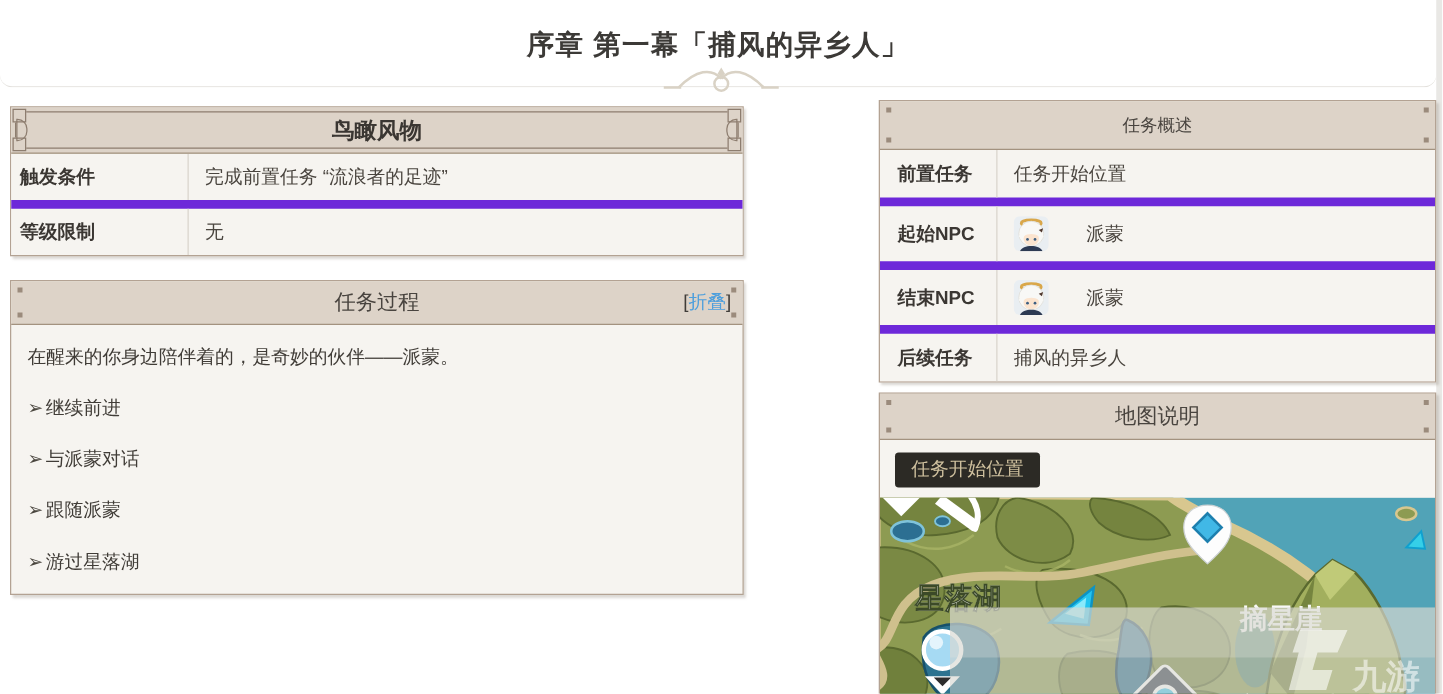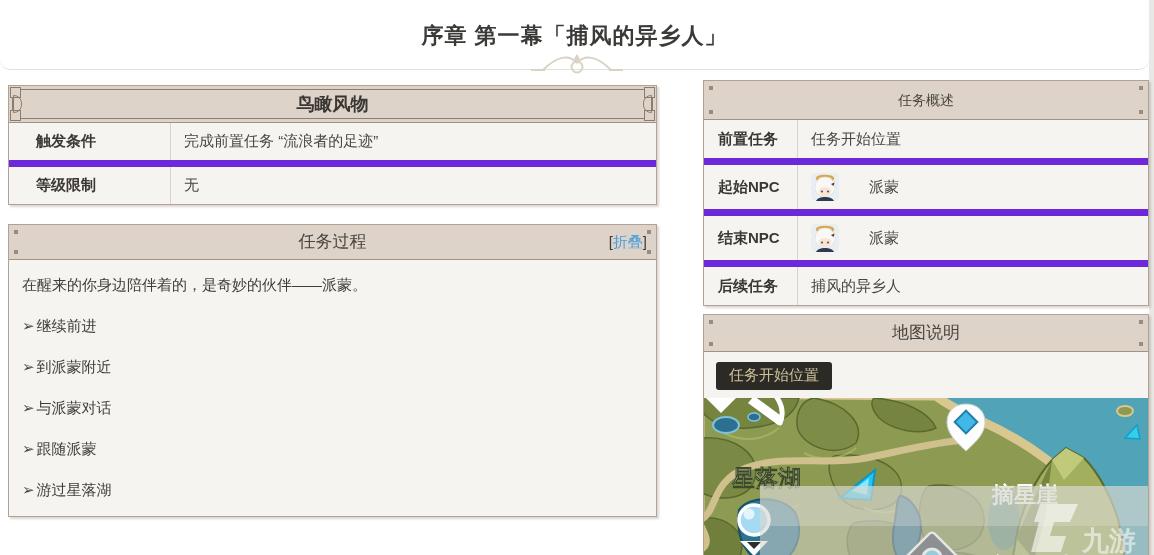--- a/index.html
+++ b/index.html
@@ -6,21 +6,21 @@
   #app{position:relative;width:1154px;height:555px;background:#ffffff;overflow:hidden;
        font-family:"Liberation Sans","DejaVu Sans",sans-serif;-webkit-font-smoothing:antialiased;}
 
   
   .page-header{position:absolute;left:0;top:0;width:1149px;height:69px;border-bottom:1px solid #e3e1dd;text-align:center;border-radius:10px;}
   .page-title{margin:0;padding-top:21px;font-size:22px;font-weight:bold;color:#3c3a37;letter-spacing:1px;}
   .ornament{position:absolute;left:50%;top:50px;transform:translateX(-50%);pointer-events:none;}
   .right-strip{position:absolute;right:0;top:0;width:5px;height:555px;background:#e9e8e5;}
 
   
-  .col-left{position:absolute;left:8px;top:85px;width:649px;}
+  .col-left{position:absolute;left:8px;top:85px;width:587px;}
   .col-right{position:absolute;left:703px;top:80px;width:446px;}
 
   
   .panel{background:#f6f4f0;border:1px solid #b3a293;box-shadow:2px 2px 2px rgba(150,140,128,0.35);}
   .panel-header{position:relative;background:#ddd3c8;border-bottom:1px solid #a3927f;text-align:center;}
   .panel-header .title{color:#45413c;}
   .corner-dot{position:absolute;width:4px;height:4px;background:#9b8b7c;}
   .cd-tl{left:5px;top:5px;} .cd-tr{right:5px;top:5px;} .cd-bl{left:5px;bottom:5px;} .cd-br{right:5px;bottom:5px;}
 
   
@@ -32,21 +32,21 @@
   .crn-br{right:-3px;bottom:-3px;border-left-width:2px;border-top-width:2px;}
   .ornate .medal{position:absolute;top:50%;transform:translateY(-50%);width:7px;height:16px;border:1px solid #8d7d6f;}
   .medal-l{left:0;border-left:none;border-radius:0 8px 8px 0;}
   .medal-r{right:0;border-right:none;border-radius:8px 0 0 8px;}
 
   
   .panel-a .panel-header{height:36px;line-height:36px;}
   .panel-a .title{font-size:18px;font-weight:bold;color:#3a3632;}
   .table .row{display:flex;align-items:stretch;min-height:37px;font-size:15px;background:#f6f4f0;}
   .table .row + .row{border-top:7px solid #6d28d9;}
-  .cell-label{flex:0 0 134px;padding-left:27px;display:flex;align-items:center;font-weight:bold;color:#3b3733;border-right:1px solid #d9d4cb;}
+  .cell-label{flex:0 0 134px;padding-left:7px;display:flex;align-items:center;font-weight:bold;color:#3b3733;border-right:1px solid #d9d4cb;}
   .cell-value{flex:1;padding-left:13px;display:flex;align-items:center;color:#4a453f;}
 
   
   .panel-b{margin-top:19px;}
   .panel-b .panel-header{height:34px;line-height:34px;}
   .panel-b .title{font-size:17px;font-weight:normal;color:#49443f;}
   .collapse-link{position:absolute;right:9px;top:0;font-size:15px;color:#3f3c38;cursor:pointer;}
   .collapse-link .lnk{color:#4e9fdc;}
   .panel-b .body{padding:0 13px 16px;font-size:15px;color:#403c37;}
   .panel-b .intro{margin:16px 0 0;}
@@ -120,21 +120,20 @@
     <div class="panel panel-b">
       <div class="panel-header">
         <span class="corner-dot cd-tl"></span><span class="corner-dot cd-tr"></span>
         <span class="corner-dot cd-bl"></span><span class="corner-dot cd-br"></span>
         <span class="title">任务过程</span>
         <span class="collapse-link"><span>[</span><span class="lnk">折叠</span><span>]</span></span>
       </div>
       <div class="body">
         <p class="intro">在醒来的你身边陪伴着的，是奇妙的伙伴——派蒙。</p>
         <p class="step"><span class="arrow">➢</span><span>继续前进</span></p>
-        <p class="step"><span class="arrow">➢</span><span>到派蒙附近</span></p>
         <p class="step"><span class="arrow">➢</span><span>与派蒙对话</span></p>
         <p class="step"><span class="arrow">➢</span><span>跟随派蒙</span></p>
         <p class="step"><span class="arrow">➢</span><span>游过星落湖</span></p>
       </div>
     </div>
   </div>
 
   <div class="col-right">
 
     <div class="panel panel-c">

